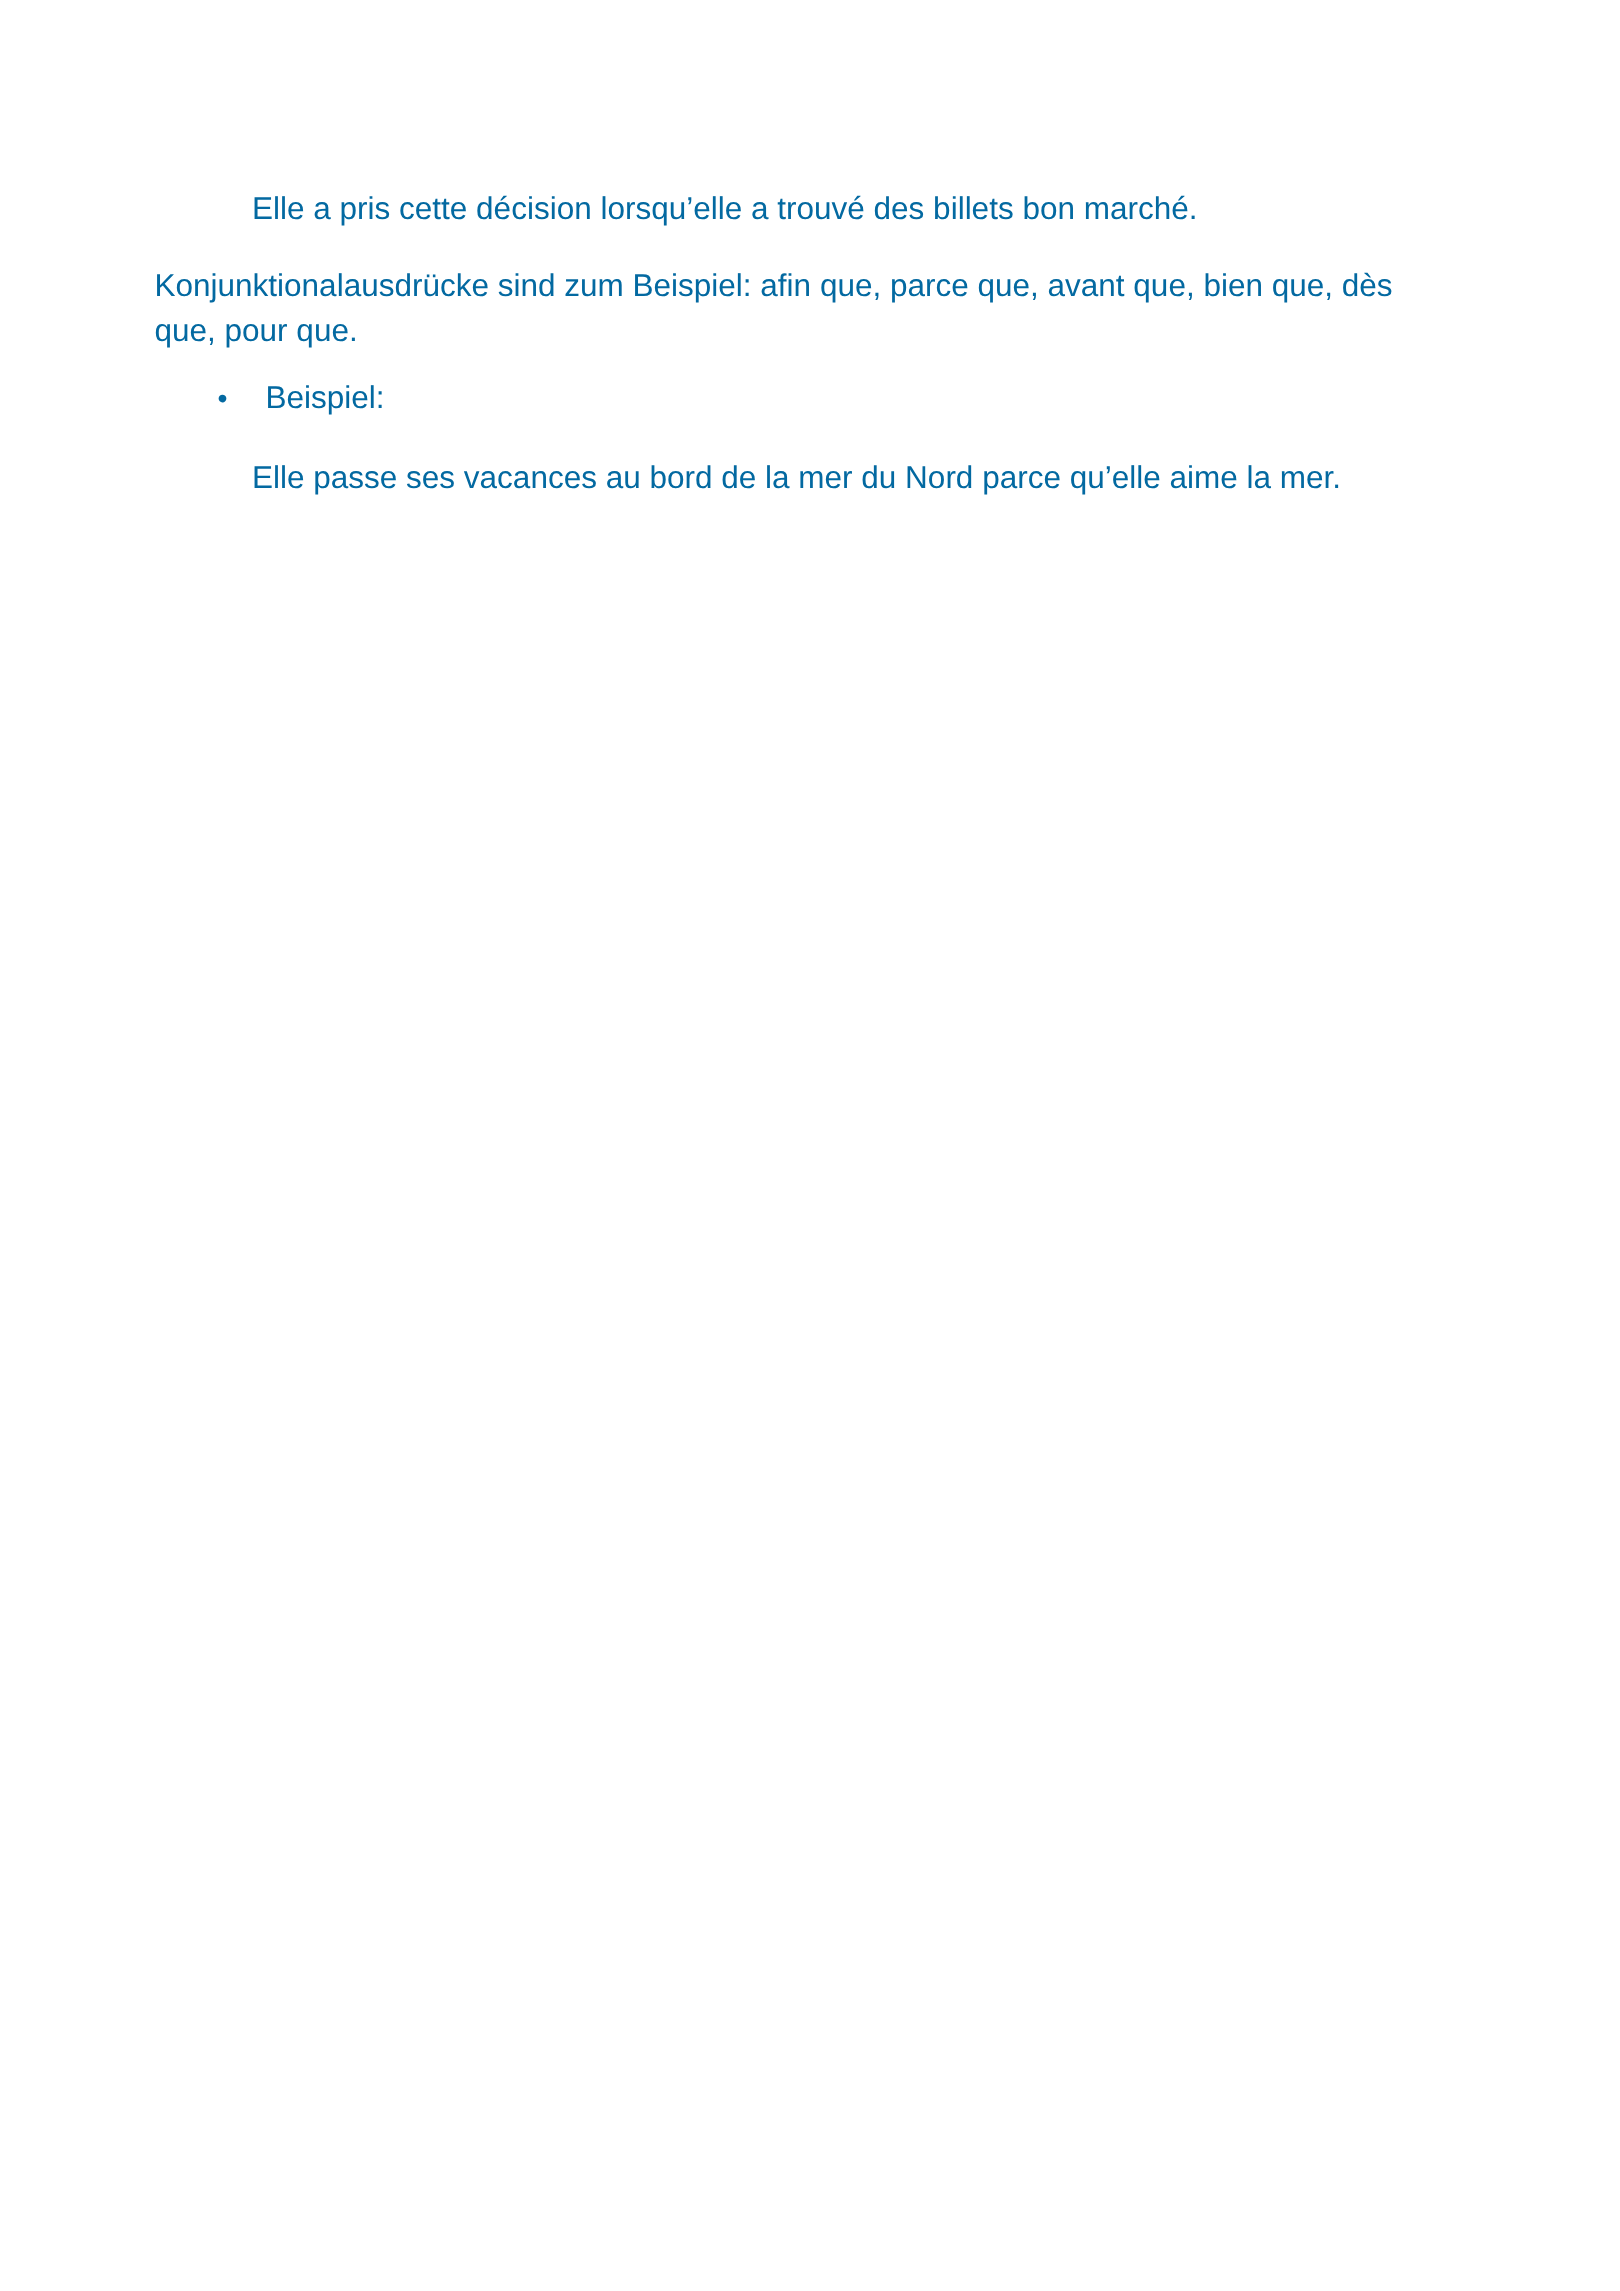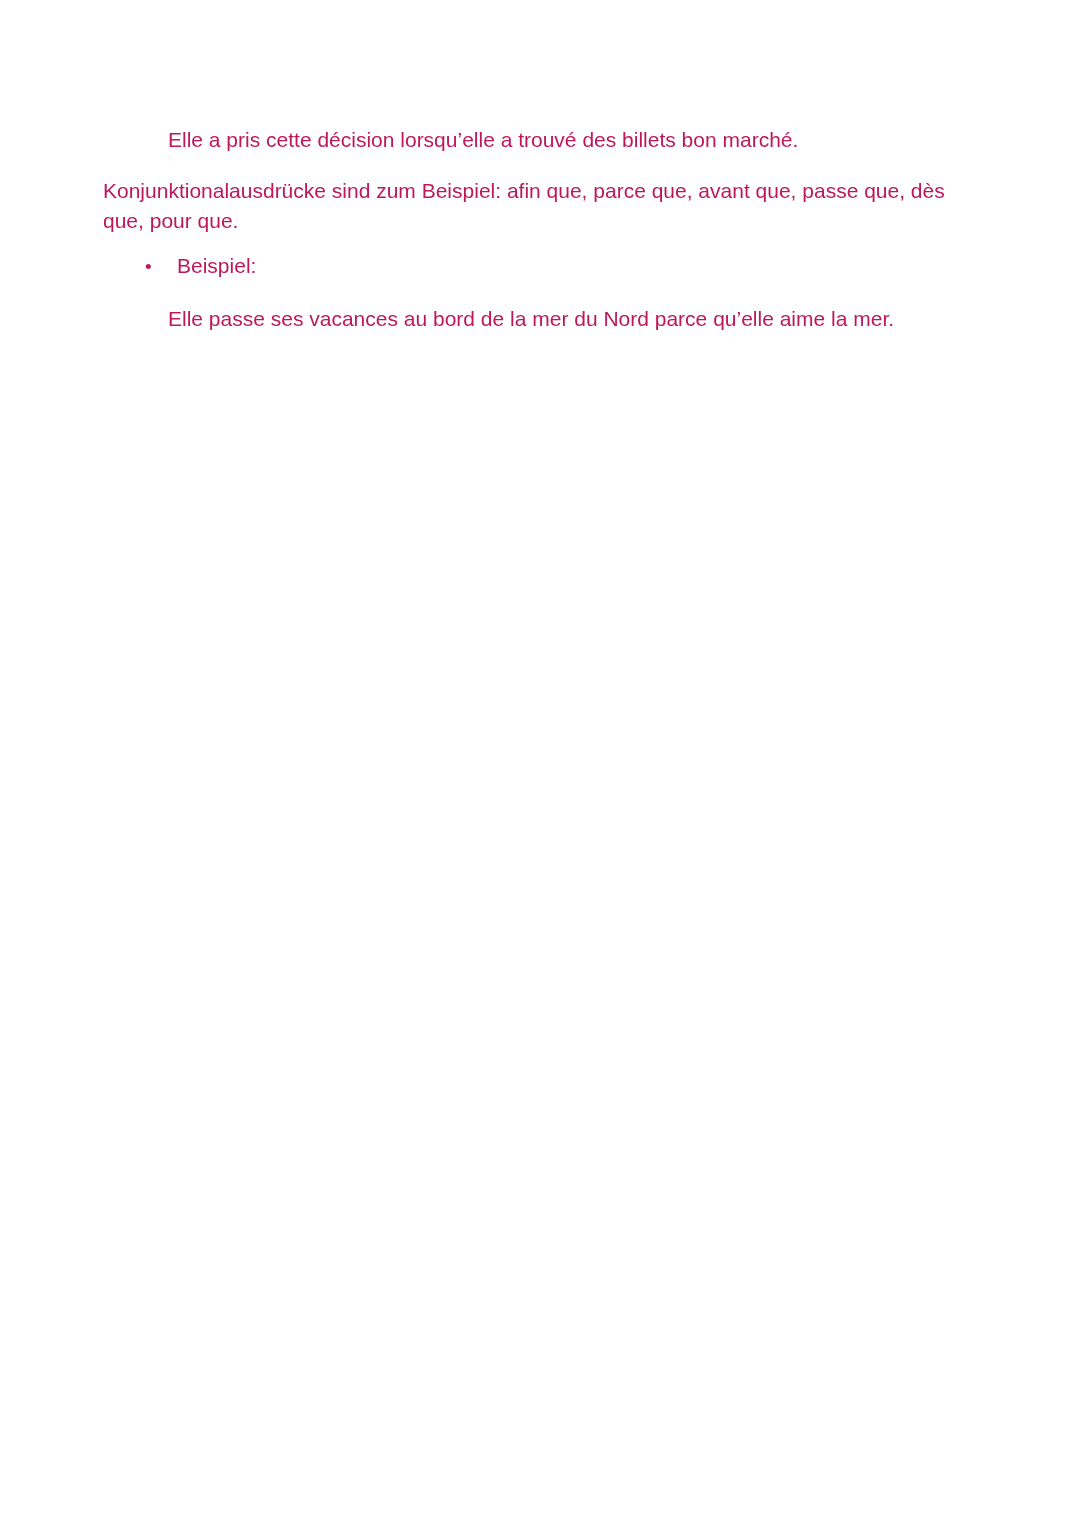--- a/index.html
+++ b/index.html
@@ -8,21 +8,21 @@
     }
     .page {
       position: relative;
       width: 1080px;
       height: 1527px;
       background: #ffffff;
       overflow: hidden;
       font-family: "Liberation Sans", "DejaVu Sans", sans-serif;
       font-size: 21px;
       line-height: 30px;
-      color: #be185d;
+      color: #0369a1;
       padding: 125px 118px 0 103px;
       border-radius: 27px;
     }
     .para {
       margin: 0 0 21px 0;
     }
     .para.indented {
       margin-left: 65px;
     }
     .para.body-text {
@@ -43,21 +43,21 @@
       margin-bottom: 12px;
     }
   </style>
 </head>
 <body>
 
 <div class="page">
 
   <p class="para indented example">Elle a pris cette décision lorsqu’elle a trouvé des billets bon marché.</p>
 
-  <p class="para body-text">Konjunktionalausdrücke sind zum Beispiel: afin que, parce que, avant que, passe que, dès que, pour que.</p>
+  <p class="para body-text">Konjunktionalausdrücke sind zum Beispiel: afin que, parce que, avant que, bien que, dès que, pour que.</p>
 
   <div class="bullet-item">
     <span class="bullet-marker">•</span>
     <span class="bullet-text">Beispiel:</span>
   </div>
 
   <p class="para indented example last">Elle passe ses vacances au bord de la mer du Nord parce qu’elle aime la mer.</p>
 
 </div>
 

